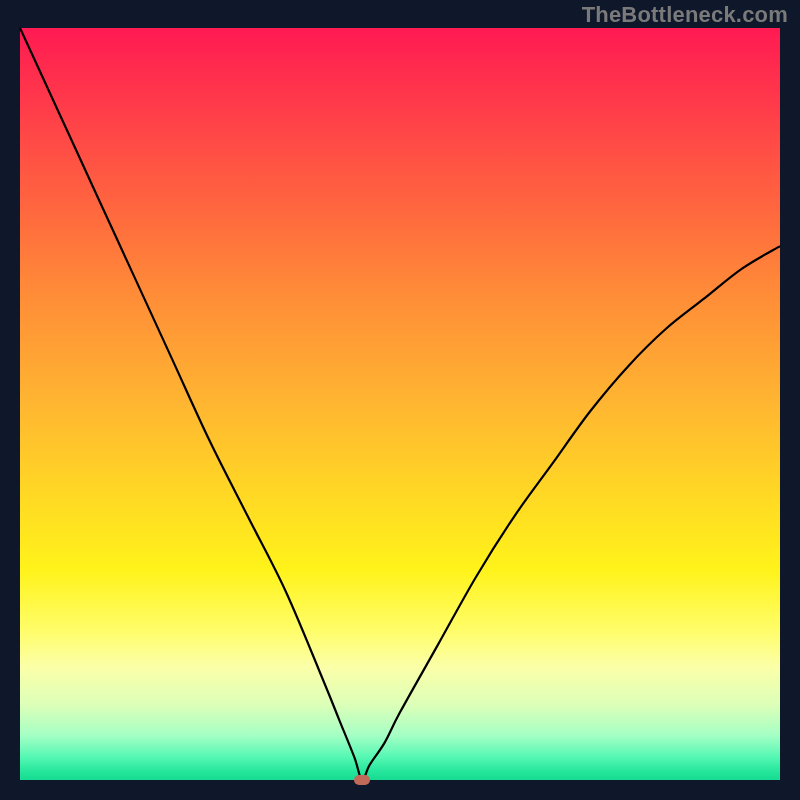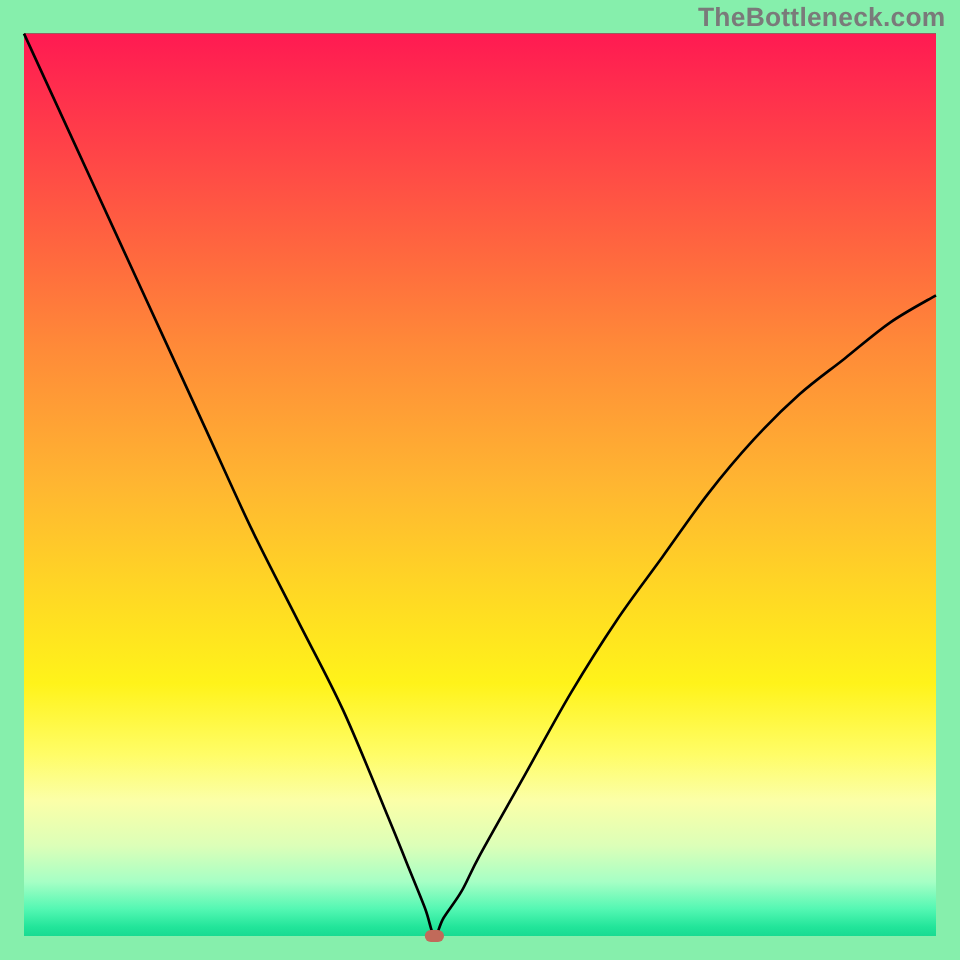--- a/index.html
+++ b/index.html
@@ -8,21 +8,21 @@
     width: 800px;
     height: 800px;
     background: #000;
     font-family: Arial, Helvetica, sans-serif;
     overflow: hidden;
   }
   .frame {
     position: relative;
     width: 800px;
     height: 800px;
-    background: #86efac;
+    background: #0f172a;
   }
   .watermark {
     position: absolute;
     top: 2px;
     right: 12px;
     color: #7a7a7a;
     font-size: 22px;
     font-weight: 600;
     letter-spacing: 0.2px;
     z-index: 5;

